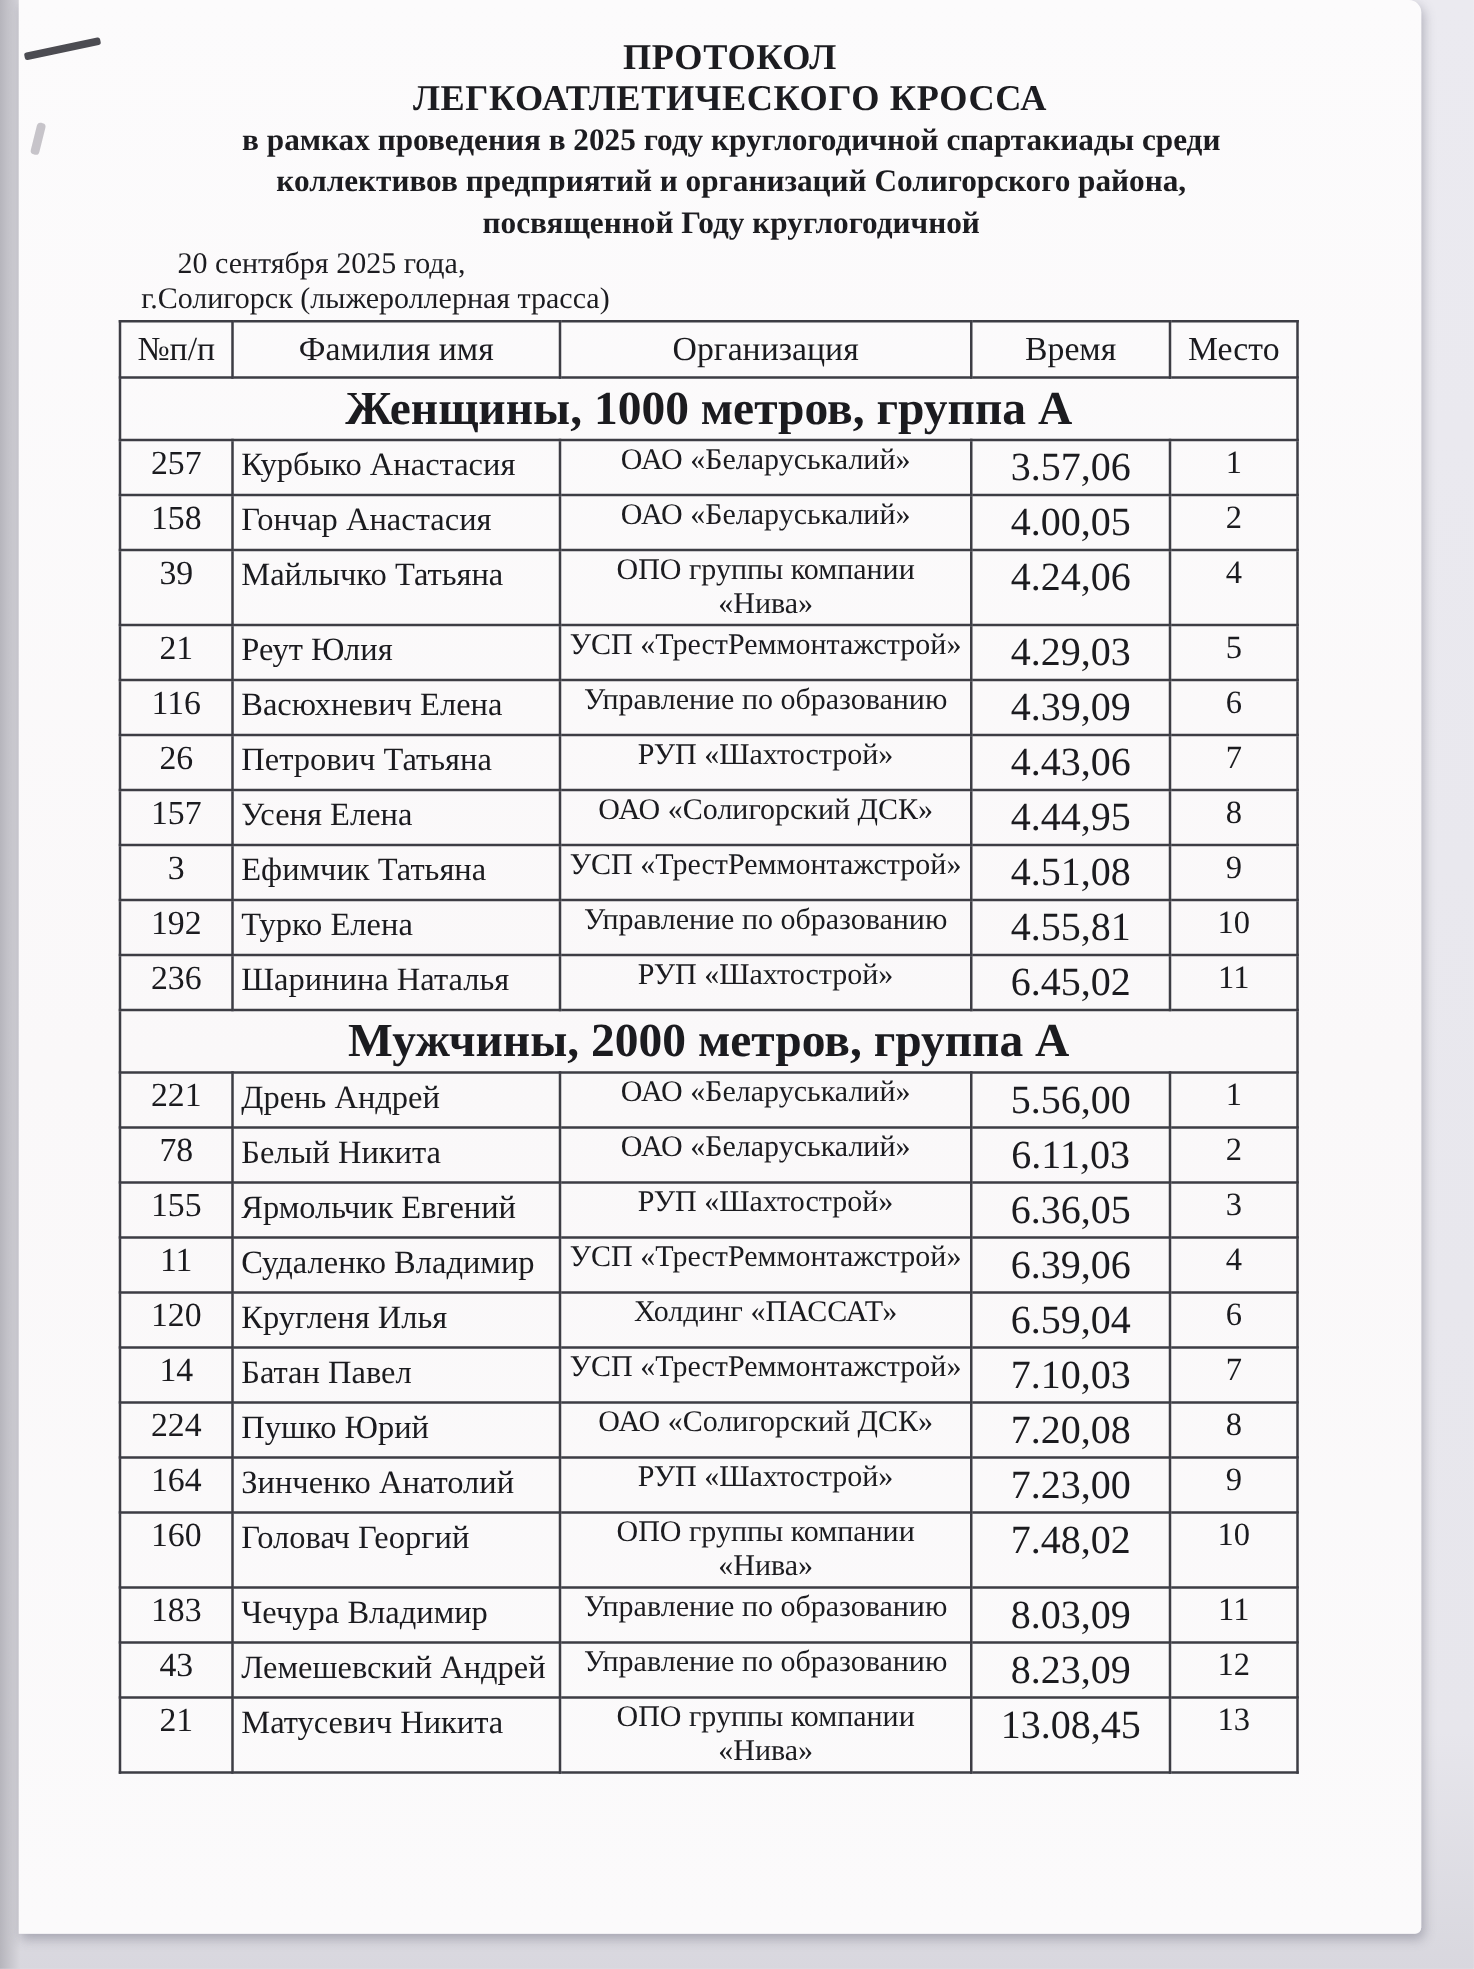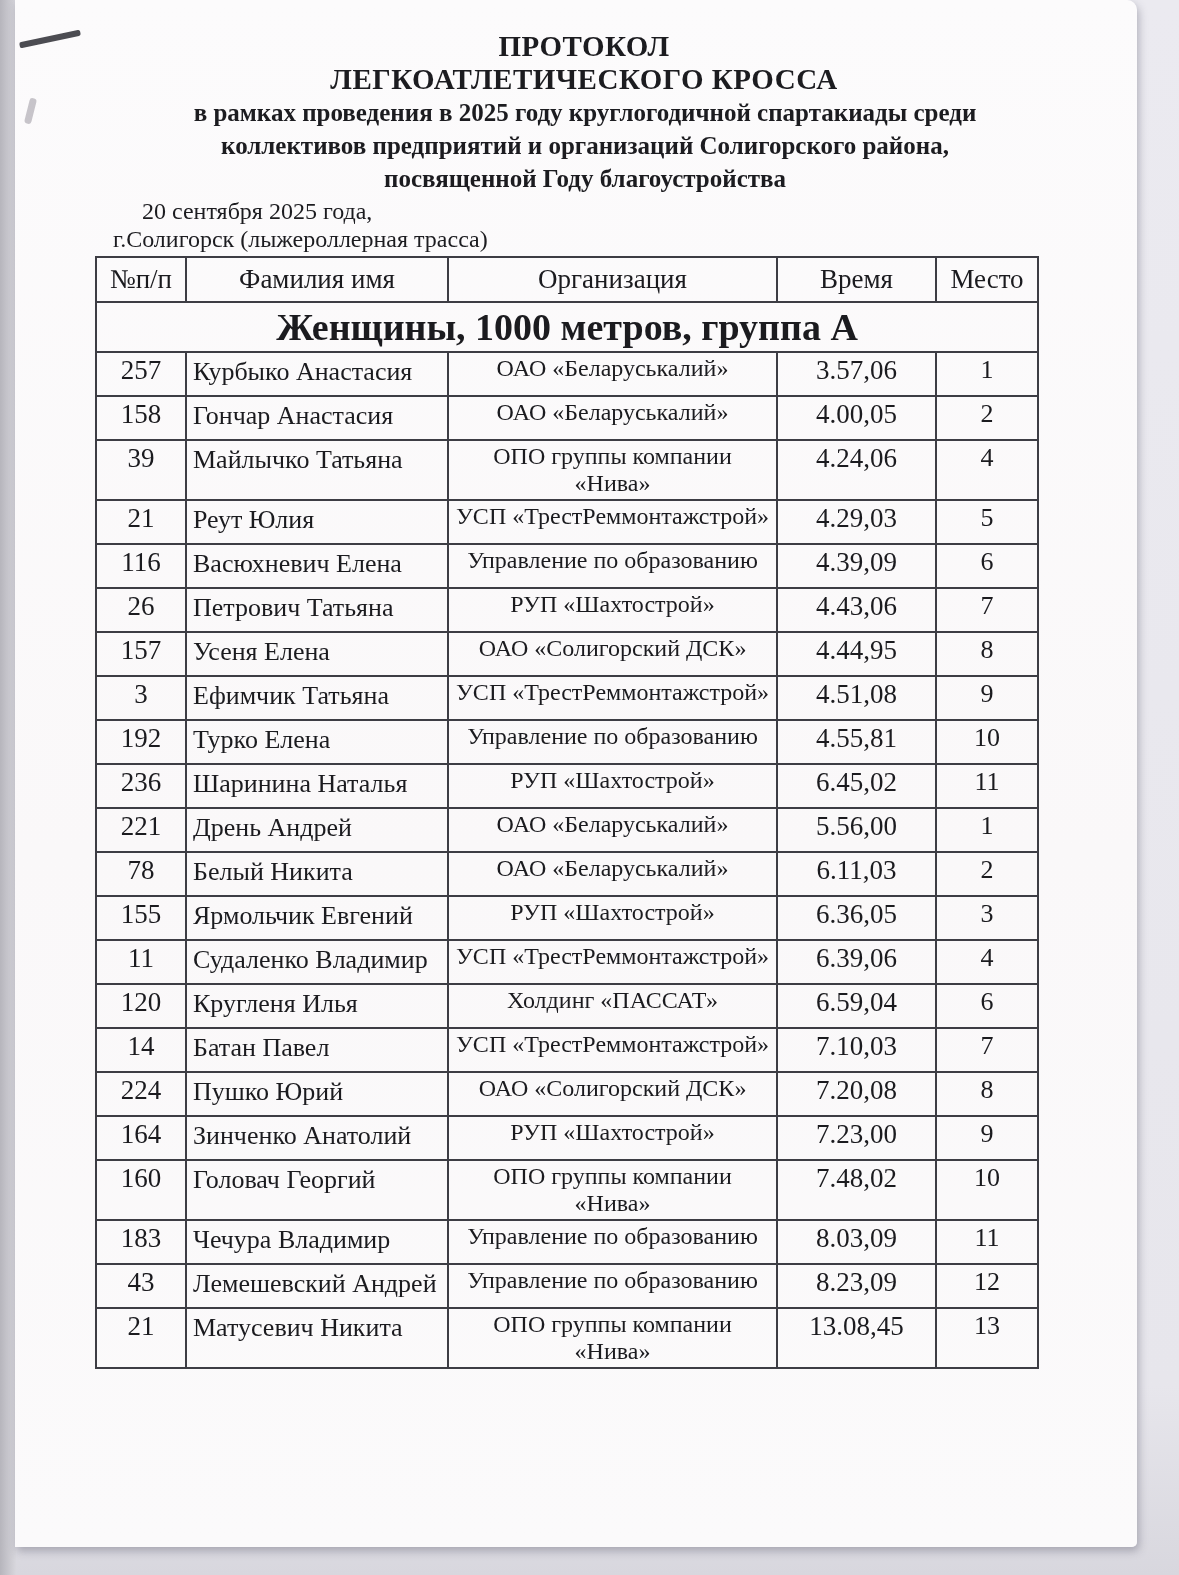--- a/index.html
+++ b/index.html
@@ -98,40 +98,40 @@
   tr.section-row { height: 37px; }
   tr.section-row td {
     font-weight: bold;
     font-size: 38px;
     text-align: center;
   }
   tr.data-row { height: 44px; padding-left: 48px; }
   td.num   { text-align: center; font-size: 27px; }
   td.name  { text-align: left; font-size: 26px; padding-left: 16px; line-height: 34px; }
   td.org   { text-align: center; font-size: 24px; vertical-align: top; padding-top: 7px; }
-  td.time  { text-align: center; font-size: 27px; vertical-align: top; padding-top: 4px; }
+  td.time  { text-align: center; font-size: 32px; vertical-align: top; padding-top: 4px; }
   td.place { text-align: center; font-size: 26px; vertical-align: top; padding-top: 5px; }
   td.num, td.name { vertical-align: top; padding-top: 4px; }
 </style>
 </head>
 <body>
 
 <div class="backdrop-left-strip"></div>
 
 <div class="page">
 
   <div class="pen-mark-main"></div>
   <div class="pen-mark-faint"></div>
 
   <div class="doc-header">
     <div class="title-line">ПРОТОКОЛ</div>
     <div class="title-line">ЛЕГКОАТЛЕТИЧЕСКОГО КРОССА</div>
     <div class="subtitle-line">в рамках проведения в 2025 году круглогодичной спартакиады среди</div>
     <div class="subtitle-line">коллективов предприятий и организаций Солигорского района,</div>
-    <div class="subtitle-line">посвященной Году благоустройства</div>
+    <div class="subtitle-line">посвященной Году круглогодичной</div>
     <div class="meta-date">20 сентября 2025 года,</div>
     <div class="meta-location">г.Солигорск (лыжероллерная трасса)</div>
   </div>
 
   <table class="results">
     <colgroup>
       <col style="width:90px">
       <col style="width:262px">
       <col style="width:329px">
       <col style="width:159px">
@@ -213,20 +213,23 @@
           <td class="time">4.55,81</td>
           <td class="place">10</td>
         </tr>
         <tr class="data-row">
           <td class="num">236</td>
           <td class="name">Шаринина Наталья</td>
           <td class="org">РУП «Шахтострой»</td>
           <td class="time">6.45,02</td>
           <td class="place">11</td>
         </tr>
+        <tr class="section-row">
+          <td colspan="5">Мужчины, 2000 метров, группа А</td>
+        </tr>
         <tr class="data-row">
           <td class="num">221</td>
           <td class="name">Дрень Андрей</td>
           <td class="org">ОАО «Беларуськалий»</td>
           <td class="time">5.56,00</td>
           <td class="place">1</td>
         </tr>
         <tr class="data-row">
           <td class="num">78</td>
           <td class="name">Белый Никита</td>

